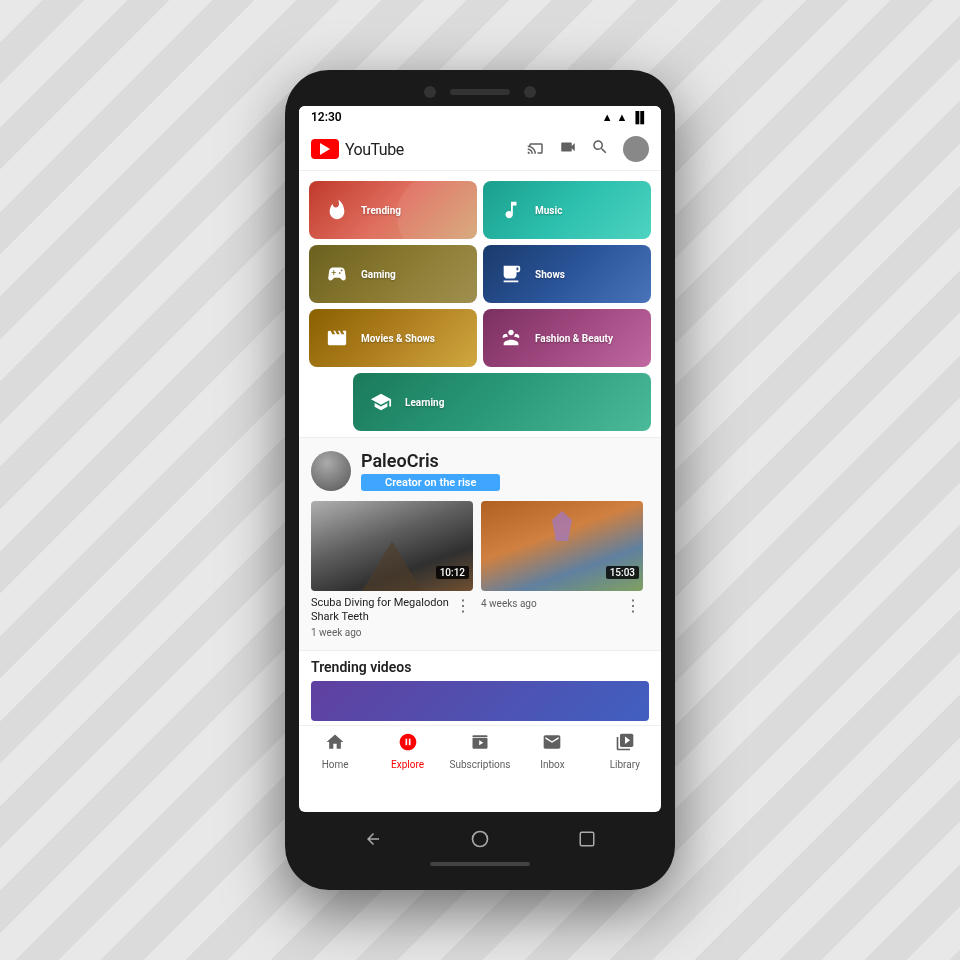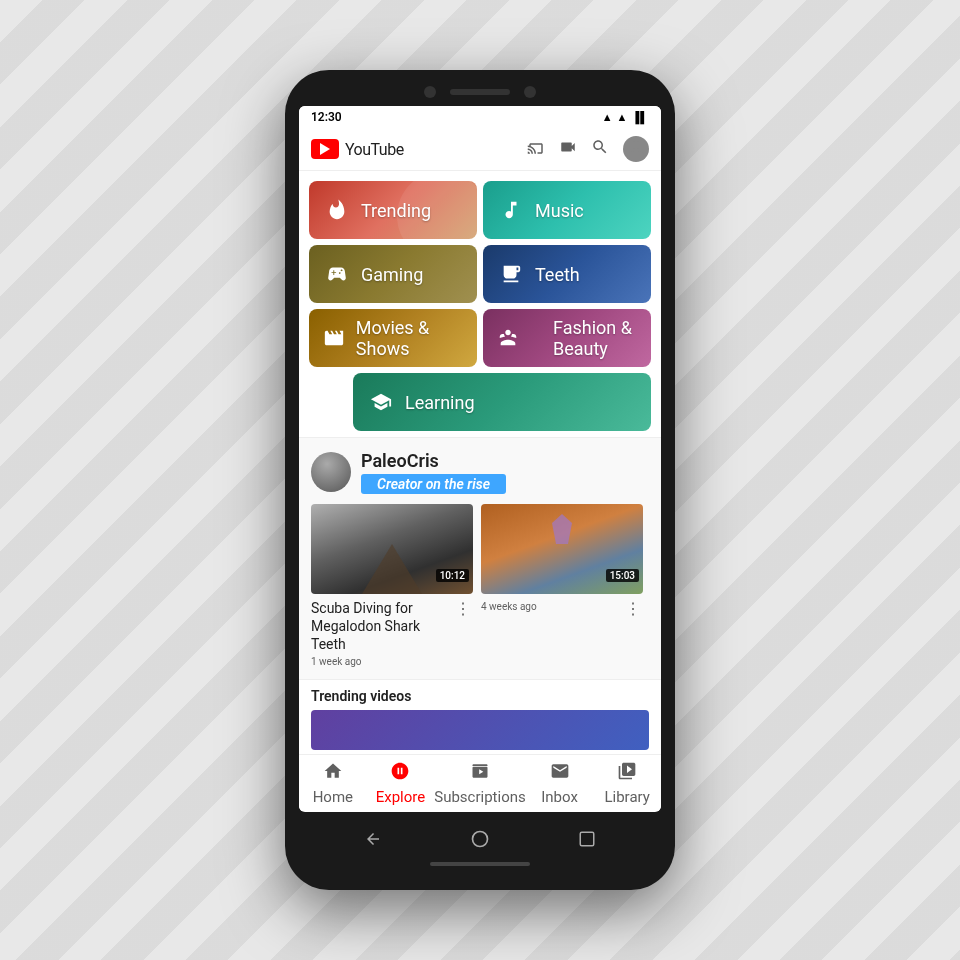--- a/index.html
+++ b/index.html
@@ -176,38 +176,38 @@
       margin-right: 10px;
       z-index: 1;
     }
     .category-icon svg {
       width: 22px;
       height: 22px;
       fill: white;
     }
     .category-label {
       color: white;
-      font-size: 18px;
-      font-weight: 400;
+      font-size: 10px;
+      font-weight: 700;
       z-index: 1;
       text-shadow: 0 1px 2px rgba(0,0,0,0.3);
     }
 
     
     .cat-trending { background: linear-gradient(135deg, #c0392b 0%, #e07060 50%, #d4a574 100%); }
     
     .cat-music { background: linear-gradient(135deg, #1a9e8c 0%, #2dbfad 50%, #4dd4c0 100%); }
     
     .cat-gaming { background: linear-gradient(135deg, #6b6020 0%, #8a7a30 50%, #a09050 100%); }
     
     .cat-news { background: linear-gradient(135deg, #1a3a6b 0%, #2a5499 50%, #4a74b9 100%); }
     
     .cat-movies { background: linear-gradient(135deg, #8a6000 0%, #b08020 50%, #d0a840 100%); }
     
-    .cat-fashion { background: linear-gradient(135deg, #7a3060 0%, #a04880 50%, #c068a0 100%); gap: 24px; }
+    .cat-fashion { background: linear-gradient(135deg, #7a3060 0%, #a04880 50%, #c068a0 100%); }
     
     .cat-learning { background: linear-gradient(135deg, #1a7a5a 0%, #2a9a7a 50%, #4aba9a 100%); }
 
     
     .cat-trending::after {
       content: '';
       position: absolute;
       right: -10px;
       top: -10px;
       width: 90px;
@@ -250,26 +250,25 @@
       gap: 3px;
     }
     .channel-name {
       font-size: 18px;
       font-weight: 600;
       color: #212121;
     }
     .channel-badge {
       background: #3ea6ff;
       color: white;
-      font-size: 14px;
+      font-size: 11px;
       font-weight: 600;
-      padding: 2px 16px;
+      padding: 2px 24px;
       border-radius: 3px;
       display: inline-block;
-      font-style: italic;
     }
 
     
     .videos-row {
       display: flex;
       gap: 8px;
       overflow: hidden;
     }
     .video-item {
       width: 162px;
@@ -299,21 +298,21 @@
       padding: 1px 4px;
       border-radius: 2px;
     }
     .video-info {
       margin-top: 5px;
       display: flex;
       justify-content: space-between;
       align-items: flex-start;
     }
     .video-title {
-      font-size: 14px;
+      font-size: 11px;
       color: #212121;
       line-height: 1.3;
       flex: 1;
     }
     .video-meta {
       font-size: 10px;
       color: #606060;
       margin-top: 2px;
     }
     .video-more {
@@ -353,21 +352,21 @@
     .nav-item {
       display: flex;
       flex-direction: column;
       align-items: center;
       gap: 2px;
       cursor: pointer;
       flex: 1;
     }
     .nav-icon { font-size: 20px; color: #606060; }
     .nav-icon.active { color: #ff0000; }
-    .nav-label { font-size: 15px; color: #606060; }
+    .nav-label { font-size: 10px; color: #606060; }
     .nav-label.active { color: #ff0000; }
 
     
     .phone-bottom {
       width: 100%;
       padding: 12px 0 8px;
     }
     .phone-nav-bar {
       display: flex;
       justify-content: space-around;
@@ -499,21 +498,21 @@
         </div>
         <span class="category-label">Gaming</span>
       </div>
 
       <div class="category-card cat-news">
         <div class="category-icon">
           <svg viewBox="0 0 24 24">
               <path d="M20 3H4v10c0 2.21 1.79 4 4 4h6c2.21 0 4-1.79 4-4v-3h2c1.11 0 2-.89 2-2V5c0-1.11-.89-2-2-2zm0 5h-2V5h2v3zM4 19h16v2H4z"></path>
             </svg>
         </div>
-        <span class="category-label">Teeth</span>
+        <span class="category-label">Shows</span>
       </div>
 
       <div class="category-card cat-movies">
         <div class="category-icon">
           <svg viewBox="0 0 24 24">
               <path d="M18 4l2 4h-3l-2-4h-2l2 4h-3l-2-4H8l2 4H7L5 4H4c-1.1 0-1.99.9-1.99 2L2 18c0 1.1.9 2 2 2h16c1.1 0 2-.9 2-2V4h-4z"></path>
             </svg>
         </div>
         <span class="category-label">Movies &amp; Shows</span>
       </div>

